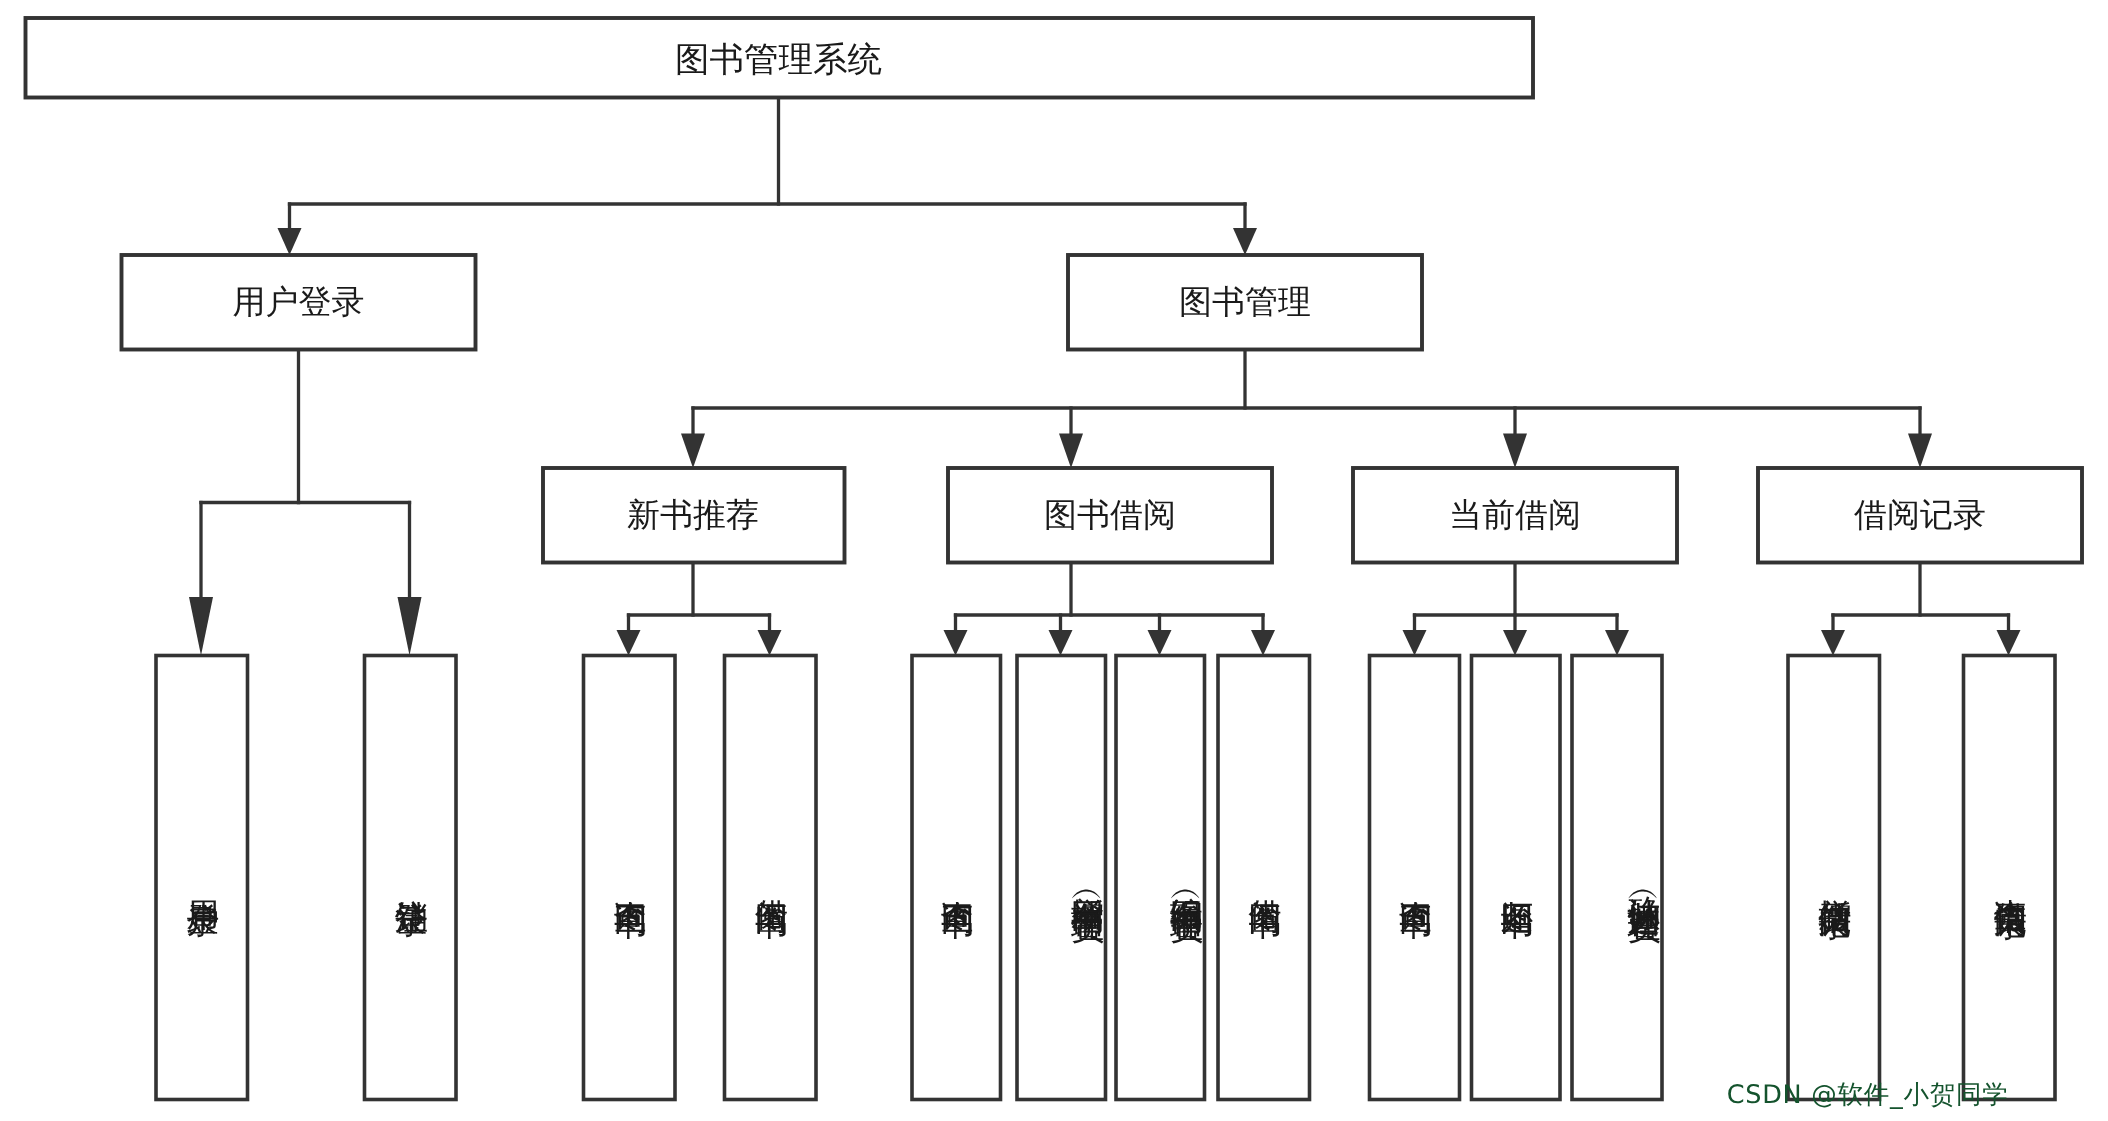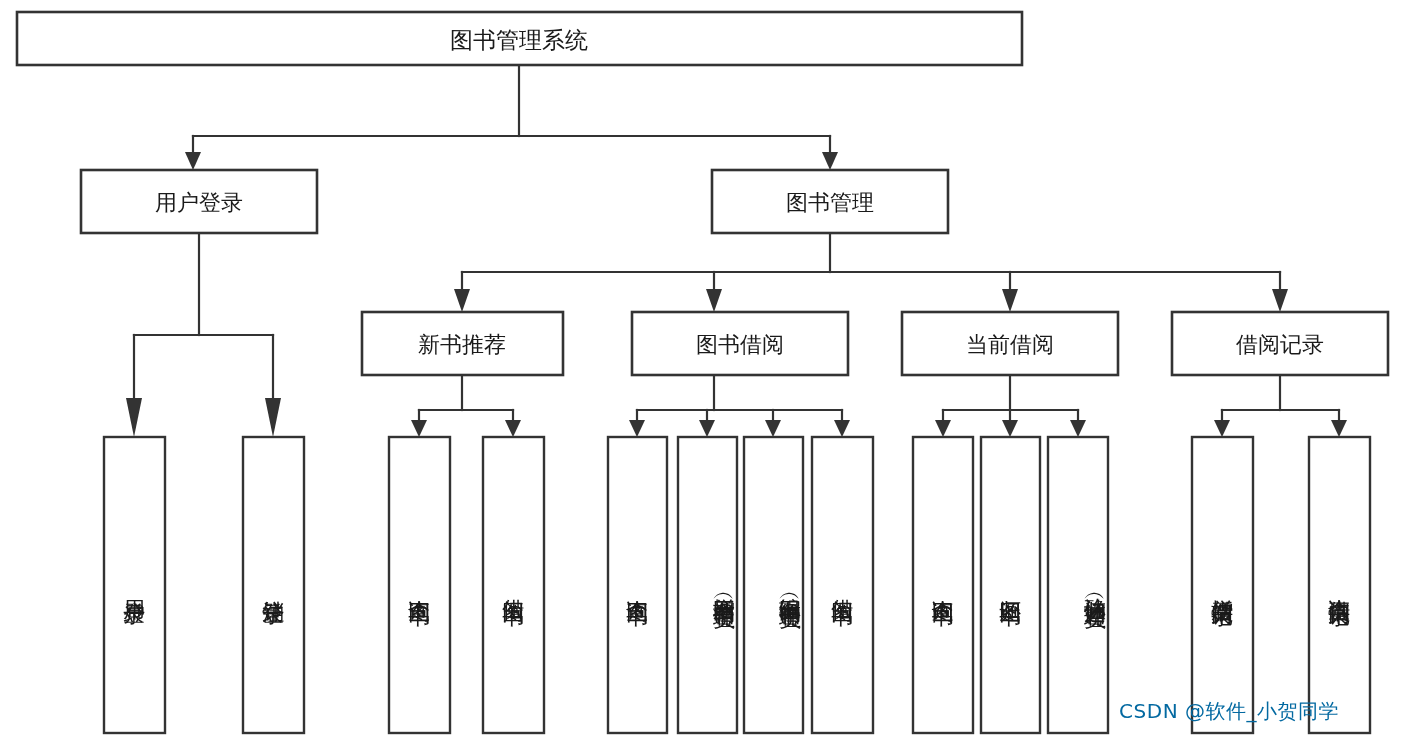--- a/index.html
+++ b/index.html
@@ -71,24 +71,24 @@
     font-size: 22px;
     line-height: 1.16;
     color: #1a1a1a;
     letter-spacing: 1.5px;
     white-space: nowrap;
     pointer-events: none;
   }
   .watermark {
     position: absolute;
     right: 10px;
-    bottom: 22px;
-    font-family: "DejaVu Sans", "Liberation Sans", sans-serif;
-    font-size: 20px;
-    color: #0369a1;
+    bottom: 6px;
+    font-family: "DejaVu Sans", "Liberation Sans", sans-serif;
+    font-size: 17px;
+    color: #14532d;
     white-space: nowrap;
     letter-spacing: 0.5px;
   }
 </style>
 </head>
 <body>
 
 <div id="diagram-root">
 
   <svg class="diagram-svg" viewBox="0 0 1405 747">

